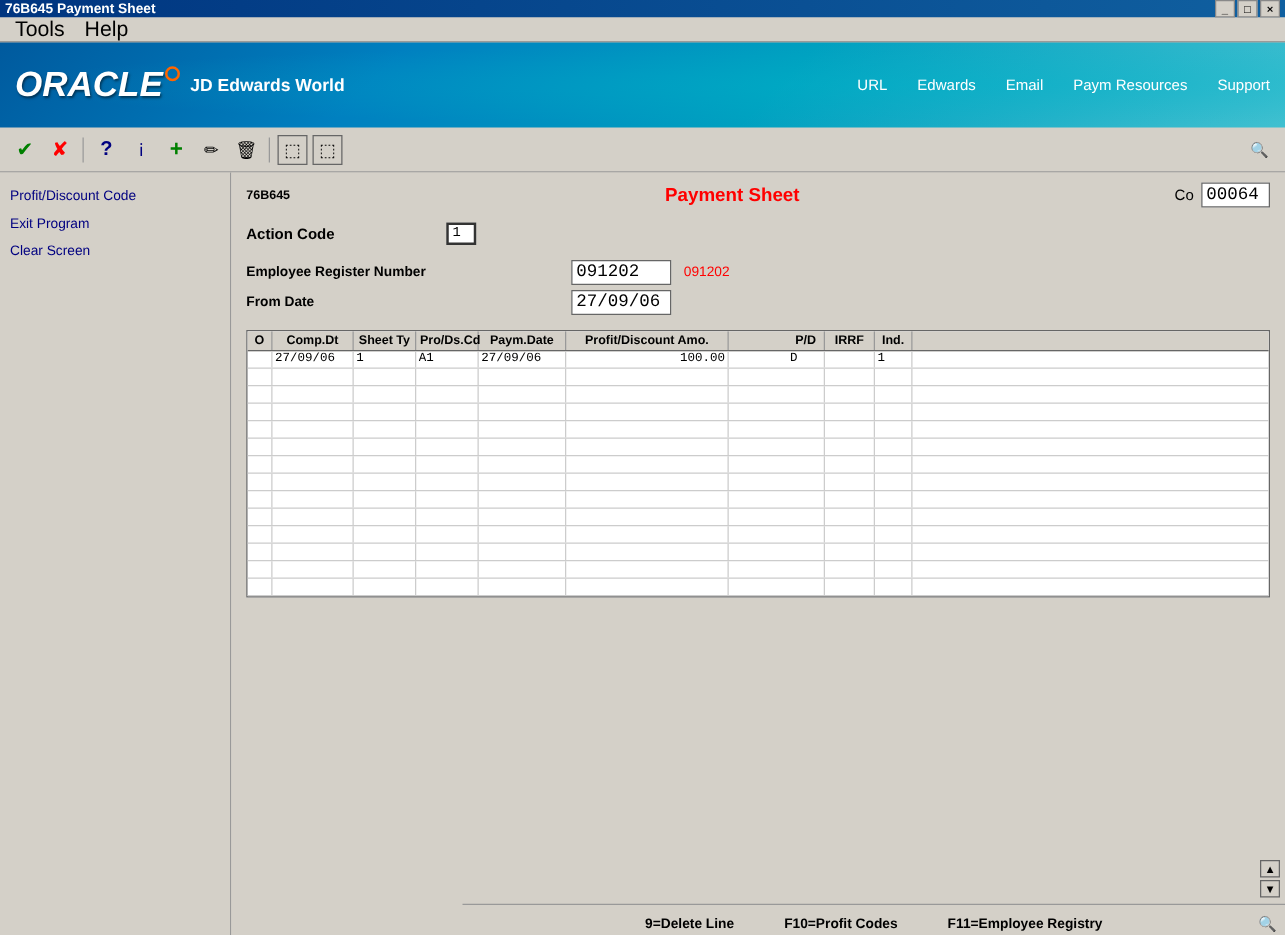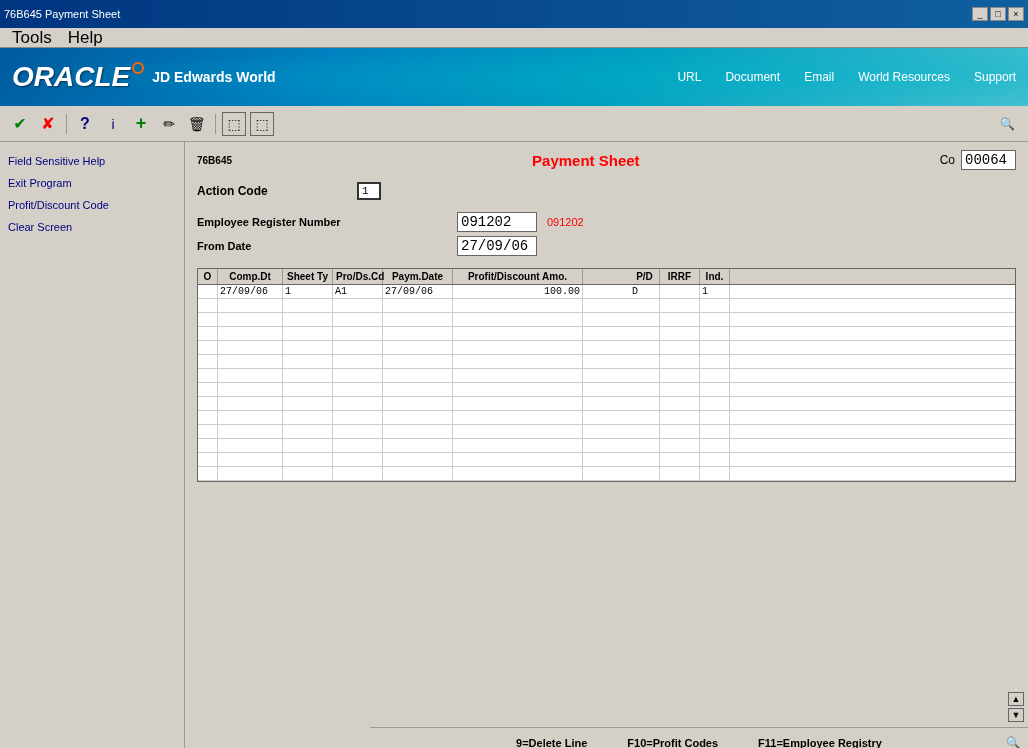--- a/index.html
+++ b/index.html
@@ -1,28 +1,28 @@
 <!DOCTYPE html>
 <html><head>
   <meta charset="utf-8">
   <style>
     * { margin: 0; padding: 0; box-sizing: border-box; }
     body { width: 1028px; height: 748px; font-family: Arial, sans-serif; font-size: 12px; background: #d4d0c8; overflow: hidden; }
 
     
     .title-bar {
-      height: 28px;
+      height: 14px;
       background: linear-gradient(to right, #003580, #1060a0);
       display: flex;
       align-items: center;
       justify-content: space-between;
       padding: 0 4px;
       color: white;
       font-size: 11px;
-      font-weight: normal;
+      font-weight: bold;
     }
     .title-bar-controls { display: flex; gap: 2px; }
     .title-bar-btn {
       width: 16px; height: 14px; background: #d4d0c8; border: 1px solid #888;
       font-size: 9px; display: flex; align-items: center; justify-content: center;
       cursor: pointer; color: black;
     }
 
     
     .menu-bar {
@@ -34,21 +34,21 @@
       border-bottom: 1px solid #888;
     }
     .menu-item {
       padding: 2px 8px;
       cursor: pointer;
       font-size: 17px;
     }
 
     
     .banner {
-      height: 58px;
+      height: 68px;
       background: linear-gradient(135deg, #005a9e 0%, #0080c0 30%, #00a0c0 60%, #40c0d0 100%);
       display: flex;
       align-items: center;
       justify-content: space-between;
       padding: 12px 12px;
       position: relative;
       overflow: hidden;
     }
     .banner::before {
       content: '';
@@ -289,23 +289,23 @@
 </div>
 
 <div class="banner">
   <div class="oracle-logo">
     <span class="oracle-text">ORACLE</span>
     <div class="oracle-circle"></div>
     <span class="jde-text">JD Edwards World</span>
   </div>
   <div class="nav-links">
     <a class="nav-link">URL</a>
-    <a class="nav-link">Document</a>
+    <a class="nav-link">Edwards</a>
     <a class="nav-link">Email</a>
-    <a class="nav-link">World Resources</a>
+    <a class="nav-link">Paym Resources</a>
     <a class="nav-link">Support</a>
   </div>
 </div>
 
 <div class="toolbar">
   <div class="tool-btn" style="color:green; font-size:16px;">✔</div>
   <div class="tool-btn" style="color:red; font-size:16px;">✘</div>
   <div class="tool-sep"></div>
   <div class="tool-btn" style="color:#000080; font-weight:bold; font-size:16px;">?</div>
   <div class="tool-btn" style="color:#000080; font-size:14px;">ℹ</div>
@@ -314,23 +314,22 @@
   <div class="tool-btn" style="font-size:14px;">🗑</div>
   <div class="tool-sep"></div>
   <div class="tool-btn" style="font-size:14px; border:1px solid #666;">⬚</div>
   <div class="tool-btn" style="font-size:14px; border:1px solid #666;">⬚</div>
   <div class="search-icon-right">🔍</div>
 </div>
 
 <div class="main-layout">
 
   <div class="sidebar">
-    <div class="sidebar-item">Field Sensitive Help</div>
+    <div class="sidebar-item">Profit/Discount Code</div>
     <div class="sidebar-item">Exit Program</div>
-    <div class="sidebar-item">Profit/Discount Code</div>
     <div class="sidebar-item">Clear Screen</div>
   </div>
 
   <div class="content">
 
     <div class="form-header">
       <span class="form-id">76B645</span>
       <span class="form-title">Payment Sheet</span>
       <div class="form-co">
         <span>Co</span>

